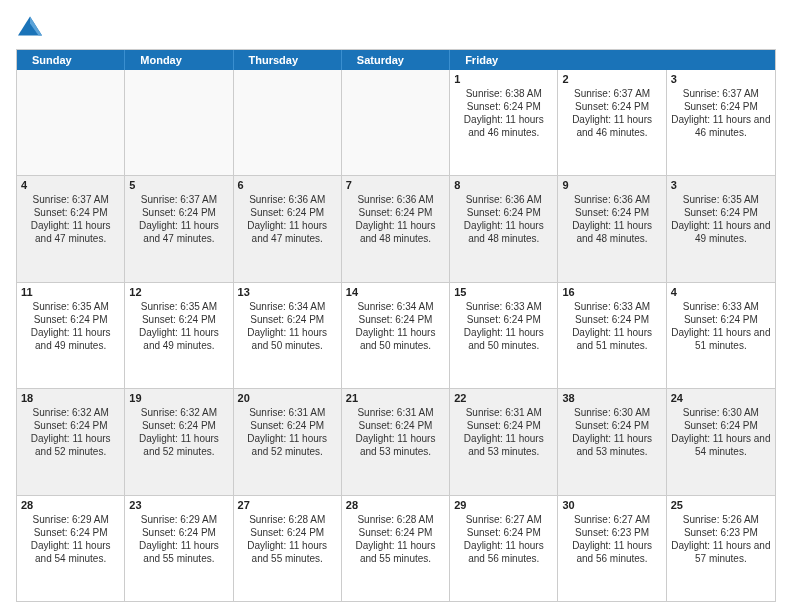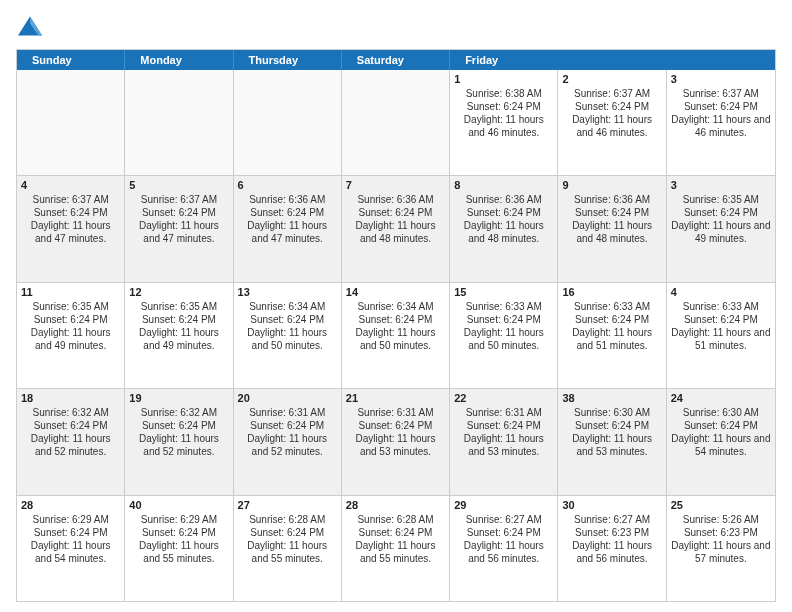--- a/index.html
+++ b/index.html
@@ -331,21 +331,21 @@
         </div>
         <div class="cal-row">
           <div class="cal-cell">
             <span class="day-num">28</span>
             <div class="cell-info">Sunrise: 6:29 AM
 Sunset: 6:24 PM
 Daylight: 11 hours
 and 54 minutes.</div>
           </div>
           <div class="cal-cell">
-            <span class="day-num">40</span>
+            <span class="day-num">23</span>
             <div class="cell-info">Sunrise: 6:29 AM
 Sunset: 6:24 PM
 Daylight: 11 hours
 and 55 minutes.</div>
           </div>
           <div class="cal-cell">
             <span class="day-num">27</span>
             <div class="cell-info">Sunrise: 6:28 AM
 Sunset: 6:24 PM
 Daylight: 11 hours

